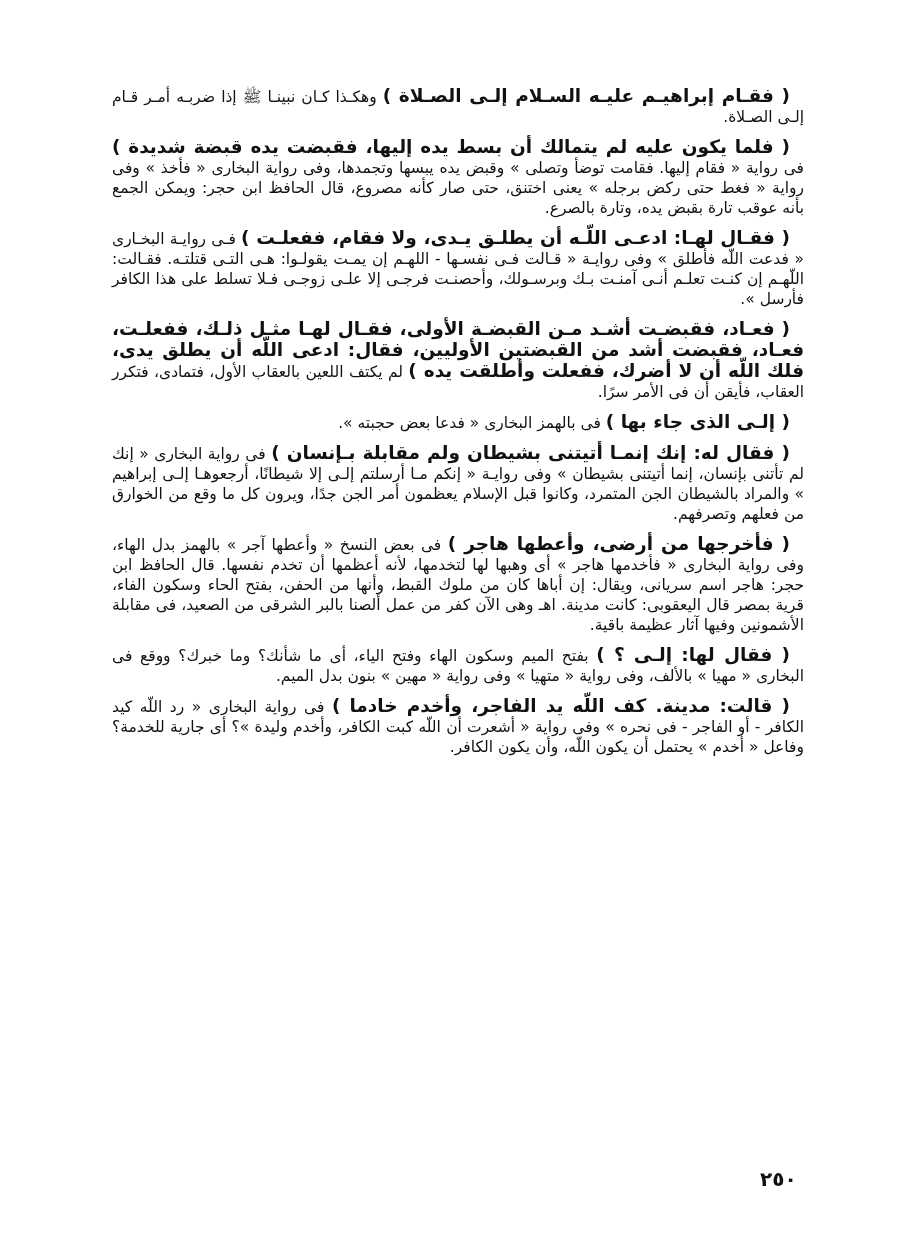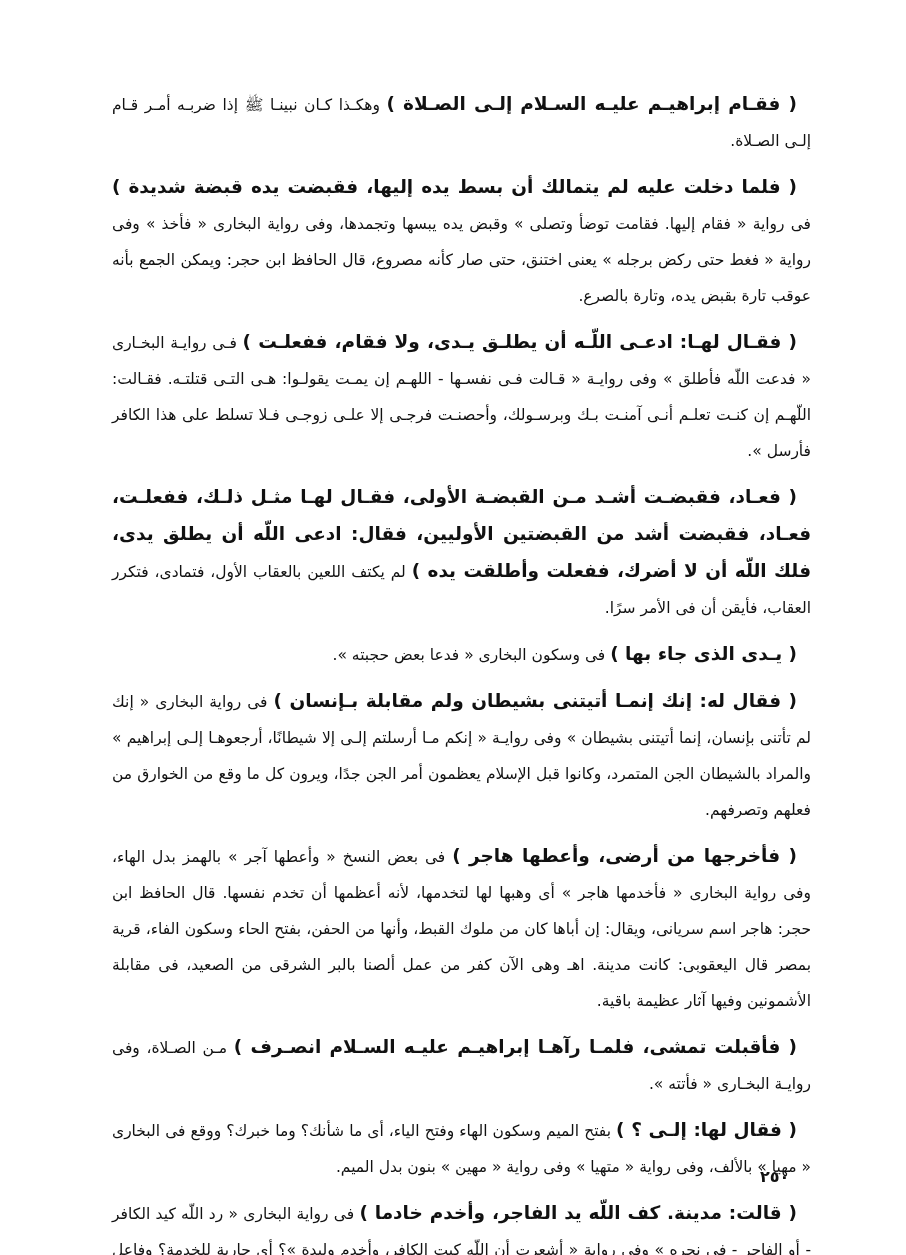--- a/index.html
+++ b/index.html
@@ -4,37 +4,36 @@
   <style>
     html, body { margin: 0; padding: 0; background: #ffffff; }
     body {
       width: 906px; height: 1255px; overflow: hidden; position: relative;
       font-family: "DejaVu Sans", sans-serif; color: #111111;
     }
     .page {
       position: absolute; left: 112px; top: 86px; width: 708px;
       direction: rtl; text-align: justify;
     }
-    .para { margin: 0 9px 10px 0; font-size: 15.5px; line-height: 36px; text-indent: 14px; }
+    .para { margin: 0 16px 10px 0; font-size: 15.5px; line-height: 20px; text-indent: 14px; }
     .para.p-first { text-indent: 14px; }
     .bold { font-weight: bold; font-size: 18.5px; }
     .page-number {
-      position: absolute; left: 760px; top: 1167px; font-size: 16px; font-weight: bold;
+      position: absolute; left: 760px; top: 1167px; font-size: 20px; font-weight: bold;
       direction: rtl;
     }
   </style>
 </head>
 <body>
 
 <div class="page">
   <p class="para p-first"><span class="bold">( فقـام إبراهيـم عليـه السـلام إلـى الصـلاة )</span><span> وهكـذا كـان نبينـا ﷺ إذا ضربـه أمـر قـام إلـى الصـلاة.</span></p>
-  <p class="para"><span class="bold">( فلما دخلت عليه لم يتمالك أن بسط يده إليها، فقبضت يده قبضة شديدة )</span><span> فى رواية « فقام إليها. فقامت توضأ وتصلى » وقبض يده يبسها وتجمدها، وفى رواية البخارى « فأخذ » وفى رواية « فغط حتى ركض برجله » يعنى اختنق، حتى صار كأنه مصروع، قال الحافظ ابن حجر: ويمكن الجمع بأنه عوقب تارة بقبض يده، وتارة بالصرع.</span></p>
+  <p class="para"><span class="bold">( فلما يكون عليه لم يتمالك أن بسط يده إليها، فقبضت يده قبضة شديدة )</span><span> فى رواية « فقام إليها. فقامت توضأ وتصلى » وقبض يده يبسها وتجمدها، وفى رواية البخارى « فأخذ » وفى رواية « فغط حتى ركض برجله » يعنى اختنق، حتى صار كأنه مصروع، قال الحافظ ابن حجر: ويمكن الجمع بأنه عوقب تارة بقبض يده، وتارة بالصرع.</span></p>
   <p class="para"><span class="bold">( فقـال لهـا: ادعـى اللّـه أن يطلـق يـدى، ولا فقام، ففعلـت )</span><span> فـى روايـة البخـارى « فدعت اللّه فأطلق » وفى روايـة « قـالت فـى نفسـها - اللهـم إن يمـت يقولـوا: هـى التـى قتلتـه. فقـالت: اللّهـم إن كنـت تعلـم أنـى آمنـت بـك وبرسـولك، وأحصنـت فرجـى إلا علـى زوجـى فـلا تسلط على هذا الكافر فأرسل ».</span></p>
   <p class="para"><span class="bold">( فعـاد، فقبضـت أشـد مـن القبضـة الأولى، فقـال لهـا مثـل ذلـك، ففعلـت، فعـاد، فقبضت أشد من القبضتين الأوليين، فقال: ادعى اللّه أن يطلق يدى، فلك اللّه أن لا أضرك، ففعلت وأطلقت يده )</span><span> لم يكتف اللعين بالعقاب الأول، فتمادى، فتكرر العقاب، فأيقن أن فى الأمر سرًا.</span></p>
-  <p class="para"><span class="bold">( يـدى الذى جاء بها )</span><span> فى وسكون البخارى « فدعا بعض حجبته ».</span></p>
+  <p class="para"><span class="bold">( إلـى الذى جاء بها )</span><span> فى بالهمز البخارى « فدعا بعض حجبته ».</span></p>
   <p class="para"><span class="bold">( فقال له: إنك إنمـا أتيتنى بشيطان ولم مقابلة بـإنسان )</span><span> فى رواية البخارى « إنك لم تأتنى بإنسان، إنما أتيتنى بشيطان » وفى روايـة « إنكم مـا أرسلتم إلـى إلا شيطانًا، أرجعوهـا إلـى إبراهيم » والمراد بالشيطان الجن المتمرد، وكانوا قبل الإسلام يعظمون أمر الجن جدًا، ويرون كل ما وقع من الخوارق من فعلهم وتصرفهم.</span></p>
   <p class="para"><span class="bold">( فأخرجها من أرضى، وأعطها هاجر )</span><span> فى بعض النسخ « وأعطها آجر » بالهمز بدل الهاء، وفى رواية البخارى « فأخدمها هاجر » أى وهبها لها لتخدمها، لأنه أعظمها أن تخدم نفسها. قال الحافظ ابن حجر: هاجر اسم سريانى، ويقال: إن أباها كان من ملوك القبط، وأنها من الحفن، بفتح الحاء وسكون الفاء، قرية بمصر قال اليعقوبى: كانت مدينة. اهـ وهى الآن كفر من عمل ألصنا بالبر الشرقى من الصعيد، فى مقابلة الأشمونين وفيها آثار عظيمة باقية.</span></p>
-  <p class="para"><span class="bold">( فأقبلت تمشى، فلمـا رآهـا إبراهيـم عليـه السـلام انصـرف )</span><span> مـن الصـلاة، وفى روايـة البخـارى « فأتته ».</span></p>
   <p class="para"><span class="bold">( فقال لها: إلـى ؟ )</span><span> بفتح الميم وسكون الهاء وفتح الياء، أى ما شأنك؟ وما خبرك؟ ووقع فى البخارى « مهيا » بالألف، وفى رواية « متهيا » وفى رواية « مهين » بنون بدل الميم.</span></p>
   <p class="para"><span class="bold">( قالت: مدينة. كف اللّه يد الفاجر، وأخدم خادما )</span><span> فى رواية البخارى « رد اللّه كيد الكافر - أو الفاجر - فى نحره » وفى رواية « أشعرت أن اللّه كبت الكافر، وأخدم وليدة »؟ أى جارية للخدمة؟ وفاعل « أخدم » يحتمل أن يكون اللّه، وأن يكون الكافر.</span></p>
 </div>
 
 <div class="page-number">٢٥٠</div>
 
 </body></html>

